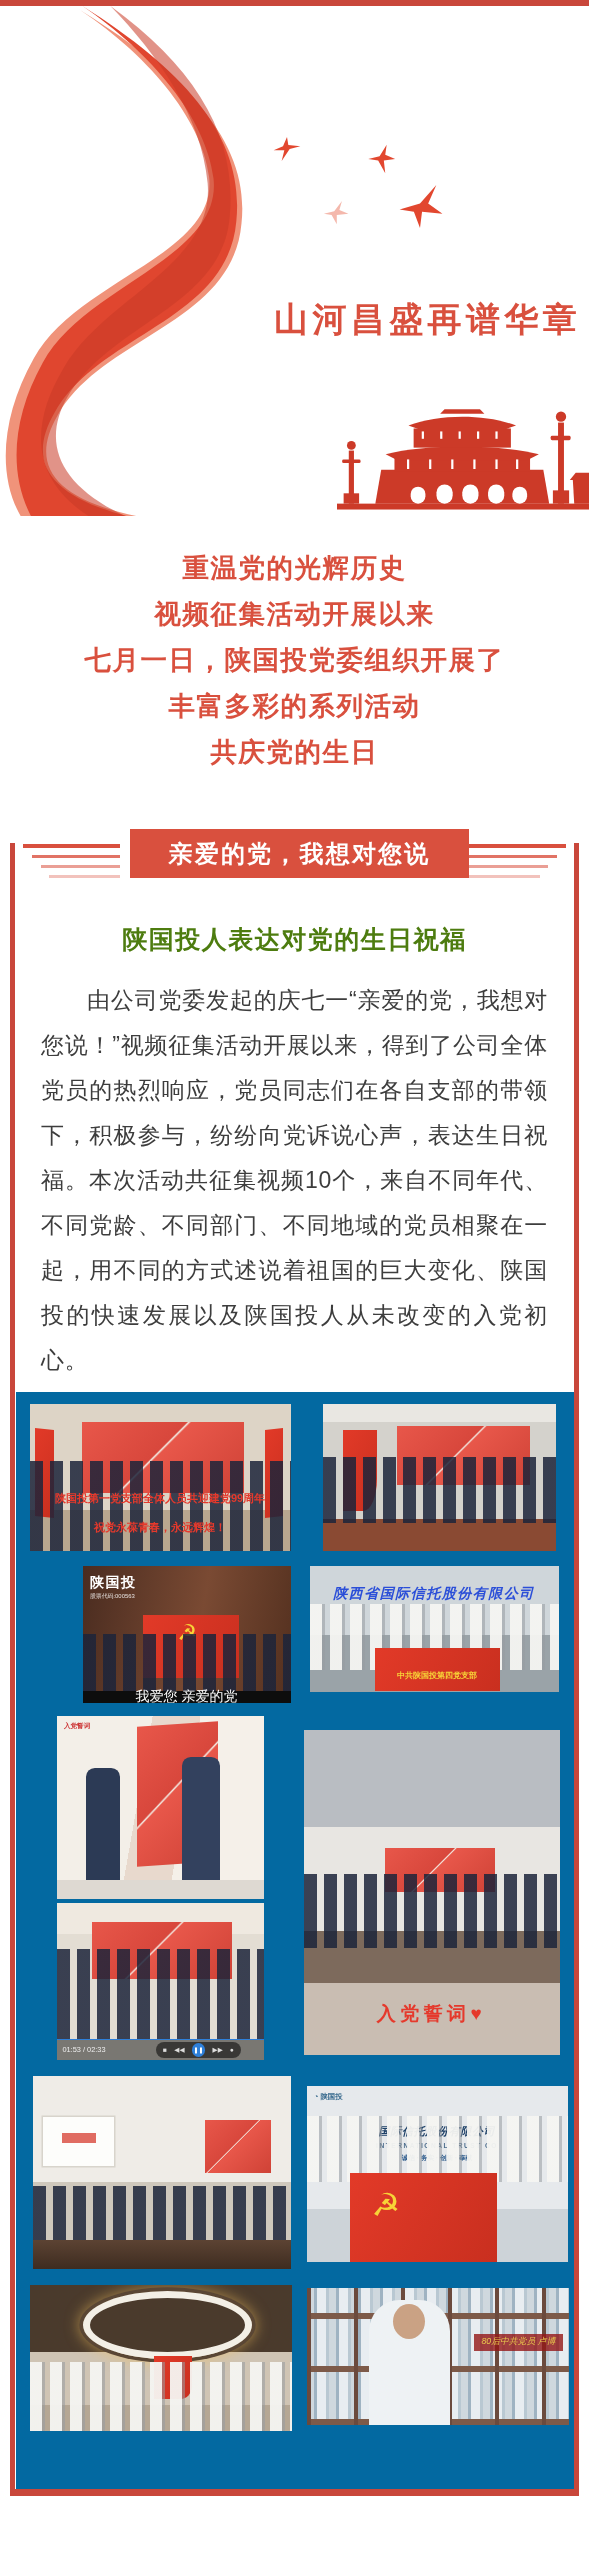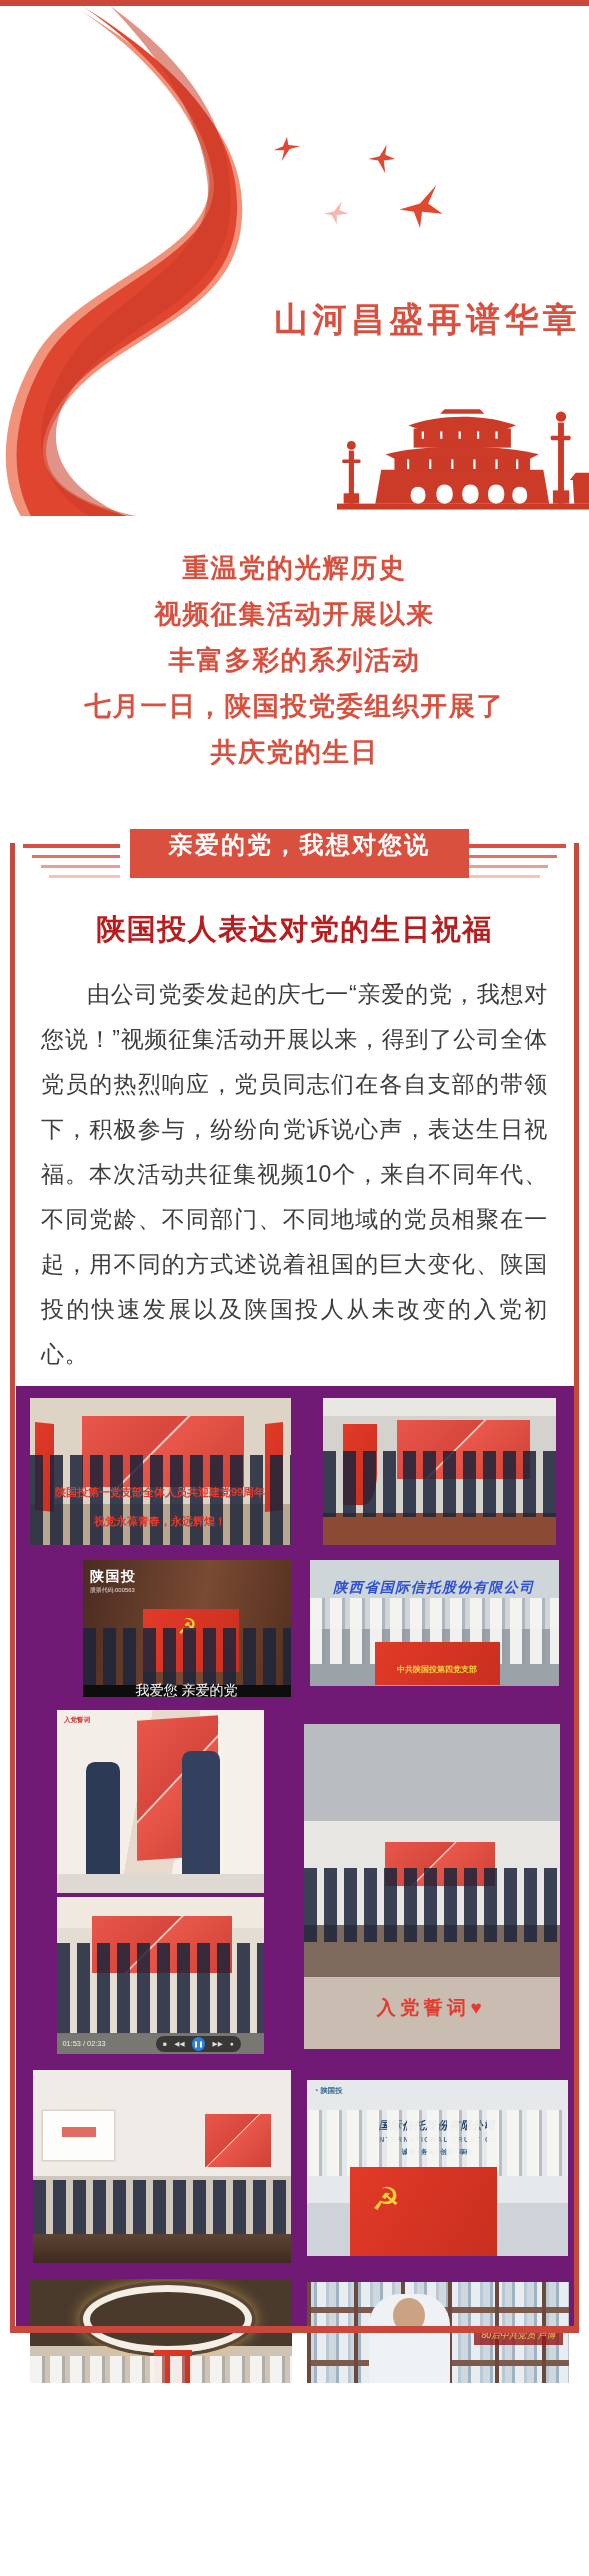--- a/index.html
+++ b/index.html
@@ -16,28 +16,28 @@
   
   .intro{padding-top:29.5px;text-align:center;}
   .intro .line{font-size:26.5px;line-height:46px;font-weight:bold;color:#d9503e;letter-spacing:1.5px;}
   
   .card{position:relative;margin-top:54px;}
   .vbar{position:absolute;top:13.3px;bottom:7.4px;width:5.9px;background:#c9473b;}
   .vbar.l{left:9.6px;} .vbar.r{right:9.6px;}
   .hbar{position:absolute;left:9.6px;right:9.6px;bottom:0;height:7.4px;background:#c9473b;}
   .banner-row{position:relative;height:49px;}
   .banner-box{position:absolute;left:130px;top:0;width:339px;height:49px;background:#d9503e;
-    display:flex;justify-content:center;}
+    display:flex;align-items:center;justify-content:center;}
   .banner-box span{color:#fff;font-size:24px;font-weight:bold;letter-spacing:2.2px;}
   .dl{position:absolute;background:#d9503e;}
-  .heading{margin-top:32px;text-align:center;font-size:29px;font-weight:bold;color:#b91c1c;letter-spacing:1.5px;}
+  .heading{margin-top:45px;text-align:center;font-size:25px;font-weight:bold;color:#4d7c0f;letter-spacing:1.5px;}
   .para{margin:22px 41px 0 41px;font-size:23px;line-height:45px;color:#3d3d3d;
     text-align:justify;text-indent:2em;letter-spacing:0.7px;}
   
-  .gallery{position:relative;height:947px;margin:8.8px 15.5px 0 15.5px;background:#701a75;}
+  .gallery{position:relative;height:1104px;margin:8.8px 15.5px 0 15.5px;background:#0369a1;}
   .photo{position:absolute;overflow:hidden;background:#cfcac2;}
   .crowd{position:absolute;left:0;right:0;background:repeating-linear-gradient(90deg,rgba(28,36,58,.85) 0 13.3px,rgba(28,36,58,0) 13.3px 20px);}
   .crowd.light{background:repeating-linear-gradient(90deg,rgba(245,245,242,.95) 0 11.8px,rgba(150,155,160,.55) 11.8px 14.7px,rgba(245,245,242,0) 14.7px 20px);}
   .redboard{position:absolute;background:linear-gradient(135deg,#e8574a 0%,#d8473c 45%,#f3eae2 46%,#e8574a 47%,#cf4236 100%);}
   .flag{position:absolute;background:linear-gradient(120deg,#e23a28,#c92f1f);}
   .flag .sickle{color:#f7d337;position:absolute;}
   .ovl{position:absolute;left:0;right:0;text-align:center;font-weight:bold;}
   .cap-bar{position:absolute;left:0;right:0;bottom:0;background:#0d0d0d;color:#fff;text-align:center;}
   .controls{position:absolute;left:0;right:0;bottom:0;height:20.6px;background:rgba(35,35,35,.55);border-top:1.5px solid #2e7fd9;
     display:flex;align-items:center;color:#eee;font-size:7.4px;gap:28px;}
@@ -115,22 +115,22 @@
       <rect x="165" y="44" width="3" height="10"></rect>
         <rect x="190" y="44" width="3" height="10"></rect>
       <rect x="215" y="44" width="3" height="10"></rect>
     </g>
   </svg>
 </div>
 
 <div class="intro">
   <div class="line">重温党的光辉历史</div>
   <div class="line">视频征集活动开展以来</div>
+  <div class="line">七月一日，陕国投党委组织开展了</div>
   <div class="line">丰富多彩的系列活动</div>
-  <div class="line">七月一日，陕国投党委组织开展了</div>
   <div class="line">共庆党的生日</div>
 </div>
 
 <div class="card">
   <div class="vbar l"></div>
   <div class="vbar r"></div>
 
   <div class="banner-row">
     <div class="dl" style="left:23px;width:97px;top:14.7px;height:3.7px"></div>
     <div class="dl" style="left:32px;width:88px;top:26px;height:2.9px;opacity:.8"></div>

